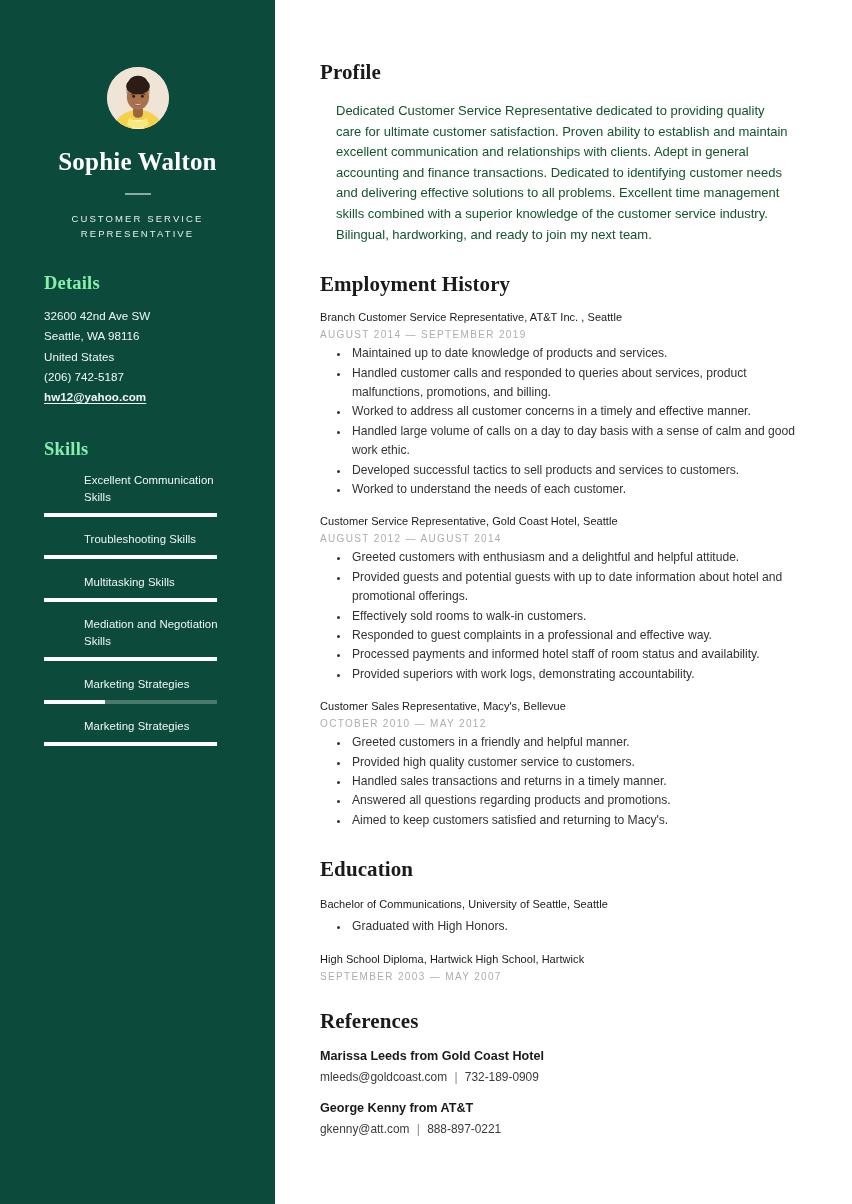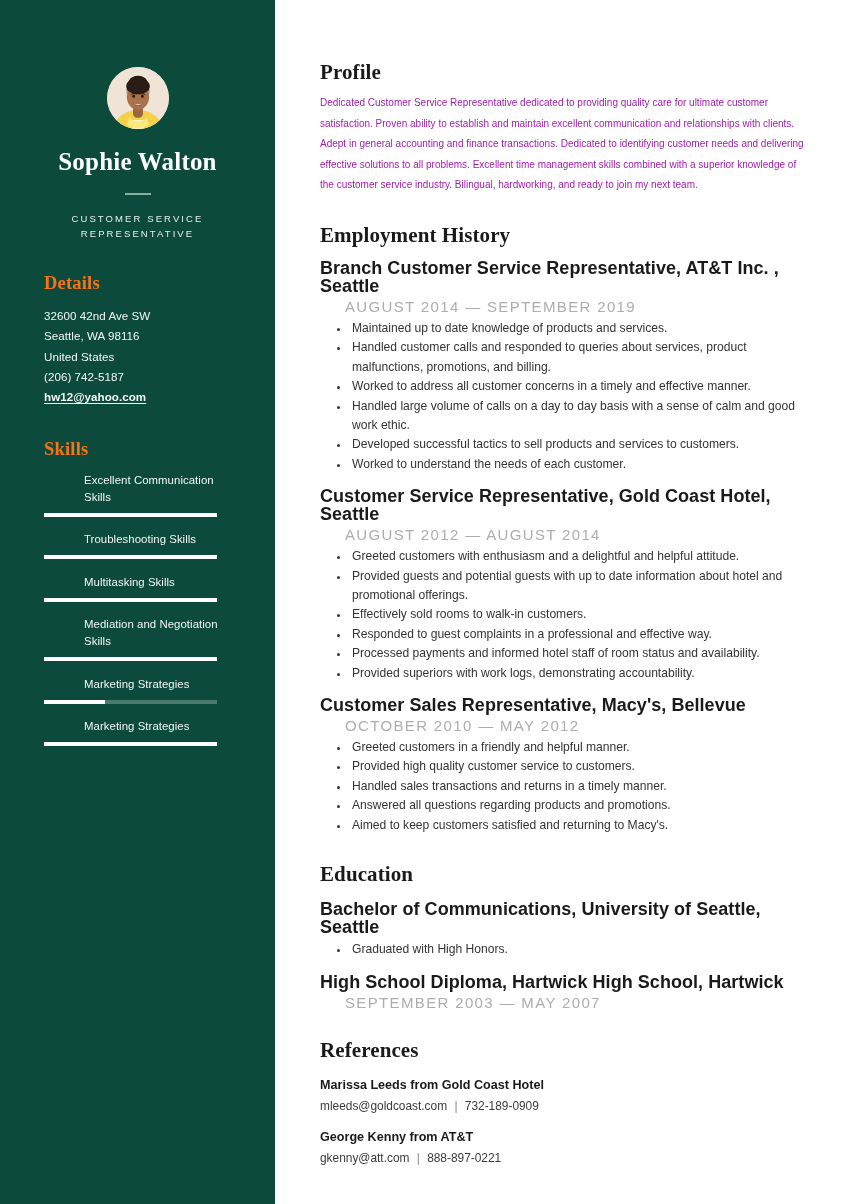--- a/index.html
+++ b/index.html
@@ -70,21 +70,21 @@
     line-height: 1.65;
     color: #e7efec;
     text-transform: uppercase;
     margin-bottom: 4px;
   }
 
   .side-heading {
     font-family: "Liberation Serif", serif;
     font-size: 18.5px;
     font-weight: 700;
-    color: #f97316;
+    color: #86efac;
     margin: 31px 0 12px 0;
     letter-spacing: .2px;
   }
   .detail-line {
     font-size: 11.6px;
     line-height: 20.3px;
     color: #f2f7f5;
     letter-spacing: .05px;
   }
   .detail-line.link {
@@ -131,43 +131,42 @@
     font-family: "Liberation Serif", serif;
     font-size: 21px;
     font-weight: 700;
     color: #1a1a1a;
     margin: 0 0 8px 0;
     letter-spacing: .1px;
   }
   .sec-heading.spaced { margin-top: 27px; }
 
   .body-text {
-    font-size: 10px;
+    font-size: 13px;
     line-height: 20.6px;
-    color: #a21caf;
-    margin: 0;
+    color: #14532d;
+    margin: 16px;
   }
 
   .entry { margin-top: 13px; }
   .entry:first-of-type { margin-top: 11px; }
   .entry-title {
-    font-size: 18px;
-    font-weight: 700;
+    font-size: 11px;
+    font-weight: 400;
     color: #1a1a1a;
     line-height: 18px;
     margin-bottom: 3px;
     letter-spacing: .05px;
   }
   .entry-date {
-    font-size: 15px;
+    font-size: 10px;
     letter-spacing: 1.35px;
     color: #adadad;
     text-transform: uppercase;
     margin-bottom: 4px;
-    margin-left: 25px;
   }
   ul.bullets {
     margin: 4px 0 0 0;
     padding-left: 30px;
     list-style: disc;
   }
   ul.bullets li {
     font-size: 12.1px;
     line-height: 19.4px;
     color: #333333;

